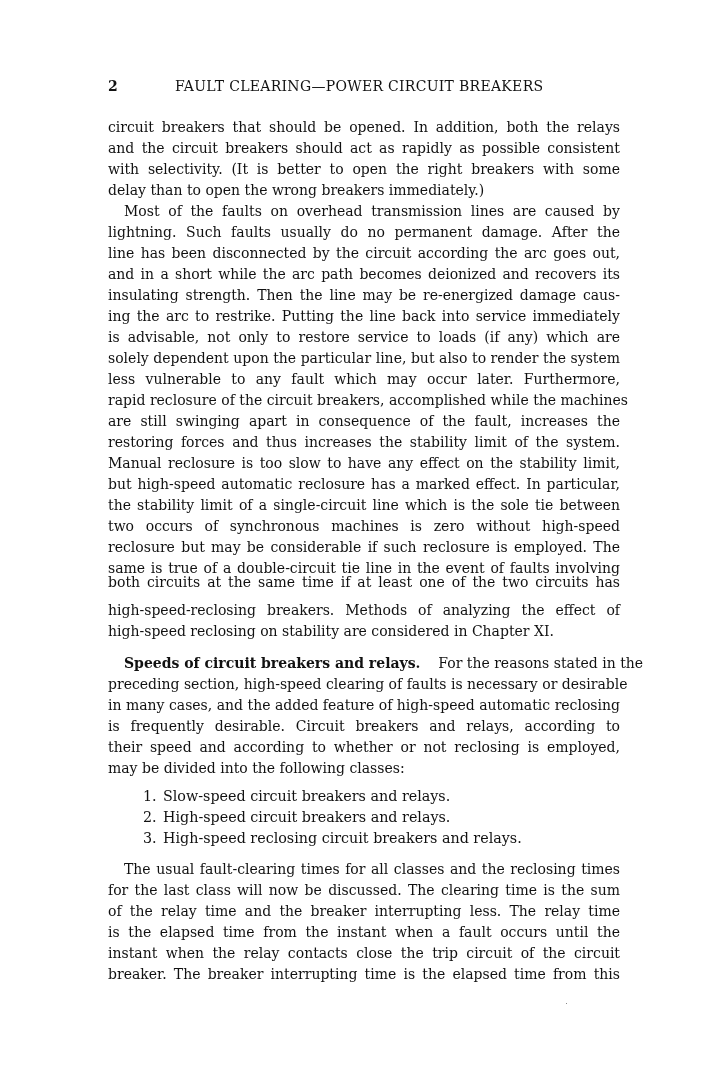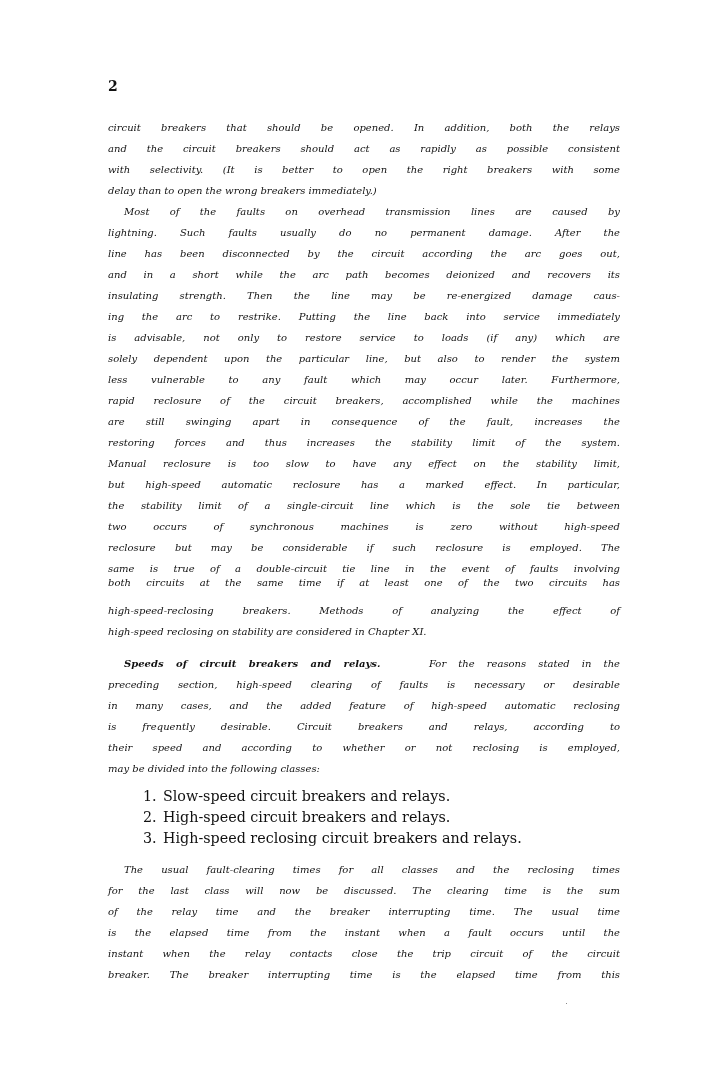--- a/index.html
+++ b/index.html
@@ -4,37 +4,38 @@
 <style>
   html, body { margin: 0; padding: 0; background: #ffffff; }
   body { width: 720px; height: 1080px; position: relative; overflow: hidden;
          font-family: "DejaVu Serif", "Liberation Serif", serif; color: #111; }
   .page { position: absolute; left: 0; top: 0; width: 720px; height: 1080px; }
   .header { position: absolute; top: 78px; left: 108px; width: 512px; height: 20px;
             font-size: 14px; letter-spacing: 0.3px; }
   .header .pnum { position: absolute; left: 0; top: 0; font-weight: bold; }
   .header .rtitle { position: absolute; left: 67px; top: 0; }
   .line { position: absolute; left: 108px; width: 512px; height: 21px;
-          font-size: 10px; line-height: 21px; white-space: nowrap;
-          text-align: justify; text-align-last: justify; font-style: italic; }
+          font-size: 14px; line-height: 21px; white-space: nowrap;
+          text-align: justify; text-align-last: justify; }
   .line.last { text-align-last: left; }
   .line.indent { left: 124px; width: 496px; }
   .line .b { font-weight: bold; }
   .item { position: absolute; left: 143px; height: 21px; font-size: 14.3px;
           line-height: 21px; white-space: nowrap; }
   .item .num { display: inline-block; width: 20px; }
   .speck { position: absolute; left: 566px; top: 1003px; width: 1px; height: 1px; background: #888; }
 </style>
 </head>
 <body>
 
 <div class="page">
 
   <div class="header">
     <span class="pnum">2</span>
+    <span class="rtitle">FAULT CLEARING—POWER CIRCUIT BREAKERS</span>
   </div>
 
   <div>
     <div class="line" style="top:117px">circuit breakers that should be opened.   In addition, both the relays</div>
     <div class="line" style="top:138px">and the circuit breakers should act as rapidly as possible consistent</div>
     <div class="line" style="top:159px">with selectivity.   (It is better to open the right breakers with some</div>
     <div class="line last" style="top:180px">delay than to open the wrong breakers immediately.)</div>
   </div>
 
   <div>
@@ -72,20 +73,20 @@
 
   <div>
     <div class="item" style="top:786px"><span class="num">1.</span><span>Slow-speed circuit breakers and relays.</span></div>
     <div class="item" style="top:807px"><span class="num">2.</span><span>High-speed circuit breakers and relays.</span></div>
     <div class="item" style="top:828px"><span class="num">3.</span><span>High-speed reclosing circuit breakers and relays.</span></div>
   </div>
 
   <div>
     <div class="line indent" style="top:859px">The usual fault-clearing times for all classes and the reclosing times</div>
     <div class="line" style="top:880px">for the last class will now be discussed.   The clearing time is the sum</div>
-    <div class="line" style="top:901px">of the relay time and the breaker interrupting time.   The usual time</div>
+    <div class="line" style="top:901px">of the relay time and the breaker interrupting less.   The relay time</div>
     <div class="line" style="top:922px">is the elapsed time from the instant when a fault occurs until the</div>
     <div class="line" style="top:943px">instant when the relay contacts close the trip circuit of the circuit</div>
     <div class="line" style="top:964px">breaker.   The breaker interrupting time is the elapsed time from this</div>
   </div>
 
   <div class="speck"></div>
 </div>
 
 </body></html>

